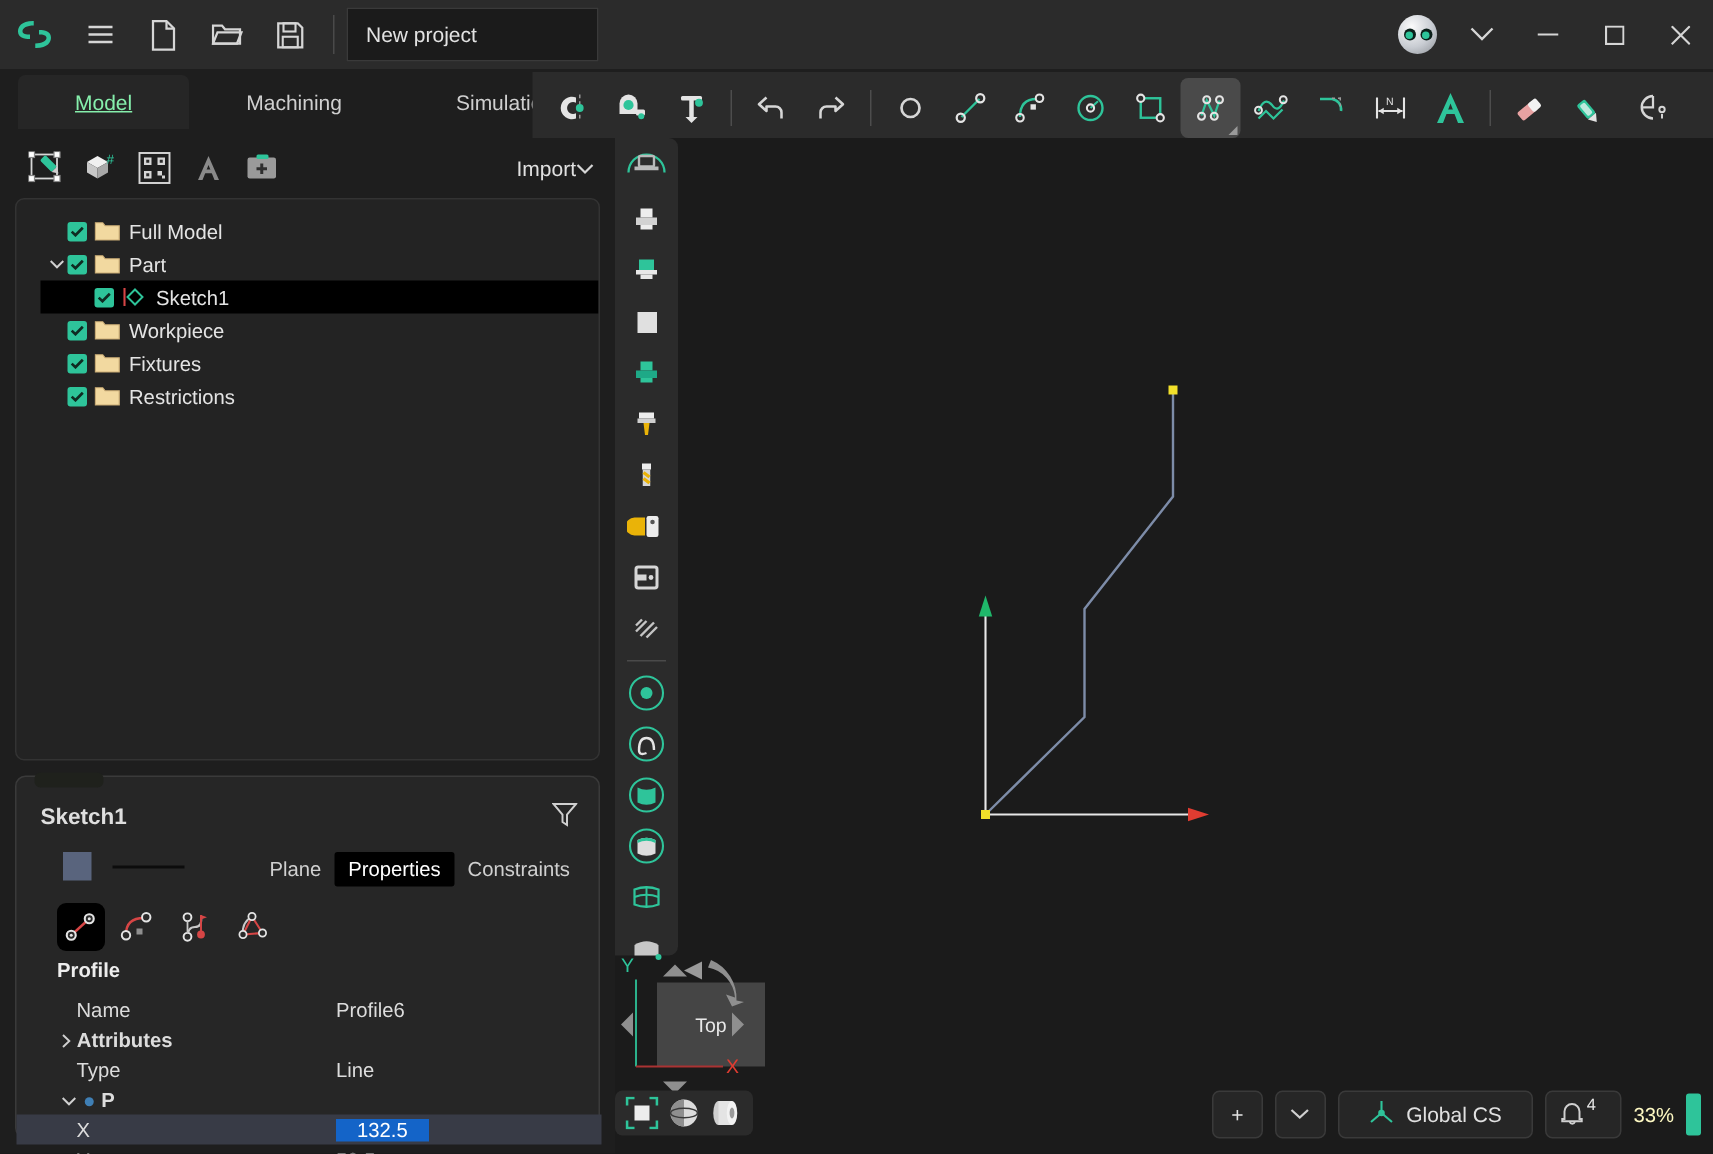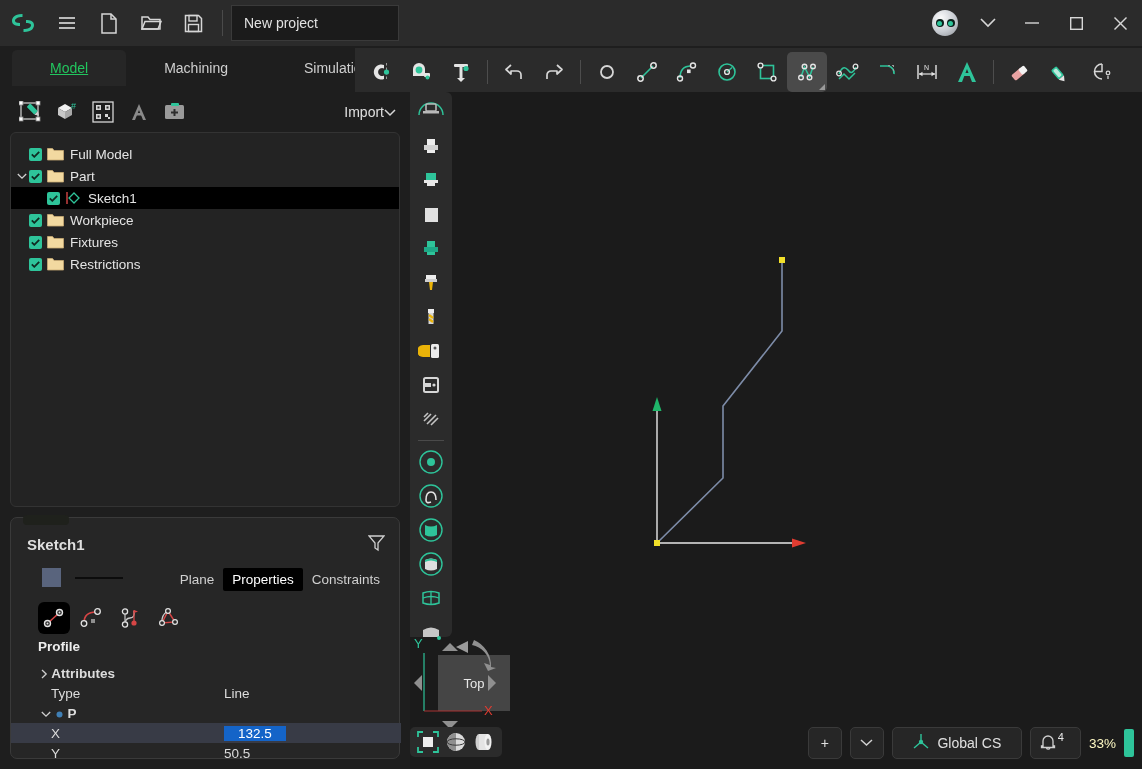--- a/index.html
+++ b/index.html
@@ -43,21 +43,21 @@
   
   .tabsrow {
     position: absolute; left: 0; top: 46px; width: 1142px; height: 46px;
     background: #1e1e1e;
   }
   .tabs { position: absolute; left: 12px; top: 4px; display: flex; }
   .tab {
     height: 36px; padding: 0 38px; display: flex; align-items: center; justify-content: center;
     font-size: 14px; color: #cfcfcf; cursor: pointer; border-radius: 5px 5px 0 0;
   }
-  .tab.active { background: #262626; color: #22c55e; text-decoration: underline; }
+  .tab.active { background: #262626; color: #86efac; text-decoration: underline; }
 
   
   .toolstrip {
     position: absolute; left: 355px; top: 48px; width: 787px; height: 47px;
     background: #2b2b2b; display: flex; align-items: center; padding-left: 6px;
   }
   .tsi {
     width: 40px; height: 40px; display: flex; align-items: center; justify-content: center;
     border-radius: 5px; cursor: pointer; position: relative; flex: 0 0 auto;
   }
@@ -77,21 +77,21 @@
     position: absolute; left: 0; top: 0; width: 410px; height: 40px;
     display: flex; align-items: center; padding-left: 16px; gap: 6px;
   }
   .lpi { width: 30px; height: 30px; display:flex; align-items:center; justify-content:center; cursor:pointer; border-radius:4px; }
   .import-btn {
     margin-left: auto; margin-right: 14px; display: flex; align-items: center; 
     font-size: 14px; color: #e0e0e0; cursor: pointer;
   }
   .tree {
     position: absolute; left: 10px; top: 40px; width: 390px; height: 375px;
-    background: #232323; border: 1px solid #333; border-radius: 6px; padding: 10px 0 0 0;
+    background: #232323; border: 1px solid #333; border-radius: 6px; padding: 10px 0 0 16px;
     overflow: hidden;
   }
   .trow {
     height: 22px; display: flex; align-items: center; font-size: 13.5px; color: #e4e4e4;
     cursor: pointer; padding-right: 6px;
   }
   .trow.sel { background: #000000; }
   .cbx {
     width: 13px; height: 13px; border-radius: 2px; background: #2ec49a;
     display: flex; align-items: center; justify-content: center; flex: 0 0 auto;
@@ -597,20 +597,24 @@
             <circle cx="12" cy="4" r="2.4" fill="#2a2a2a" stroke="#e4e4e4" stroke-width="1.2"></circle>
             <circle cx="19" cy="15" r="2.4" fill="#2a2a2a" stroke="#e4e4e4" stroke-width="1.2"></circle>
             <circle cx="6" cy="16" r="2.4" fill="#2a2a2a" stroke="#e4e4e4" stroke-width="1.2"></circle>
           </svg>
         </div>
       </div>
 
       <div class="pr-section">Profile</div>
       <div class="prlist" id="props-host">
           <div class="prrow">
+            <div class="prkey">Name</div>
+            <div class="prval">Profile6</div>
+          </div>
+          <div class="prrow">
             <div class="prkey bold"><svg width="7" height="10" viewBox="0 0 7 10" style="vertical-align:-1px">
                 <polyline points="1,1 5.2,5 1,9" fill="none" stroke="#cfcfcf" stroke-width="1.3"></polyline>
               </svg> Attributes</div>
             <div class="prval"></div>
           </div>
           <div class="prrow">
             <div class="prkey">Type</div>
             <div class="prval">Line</div>
           </div>
           <div class="prrow">

